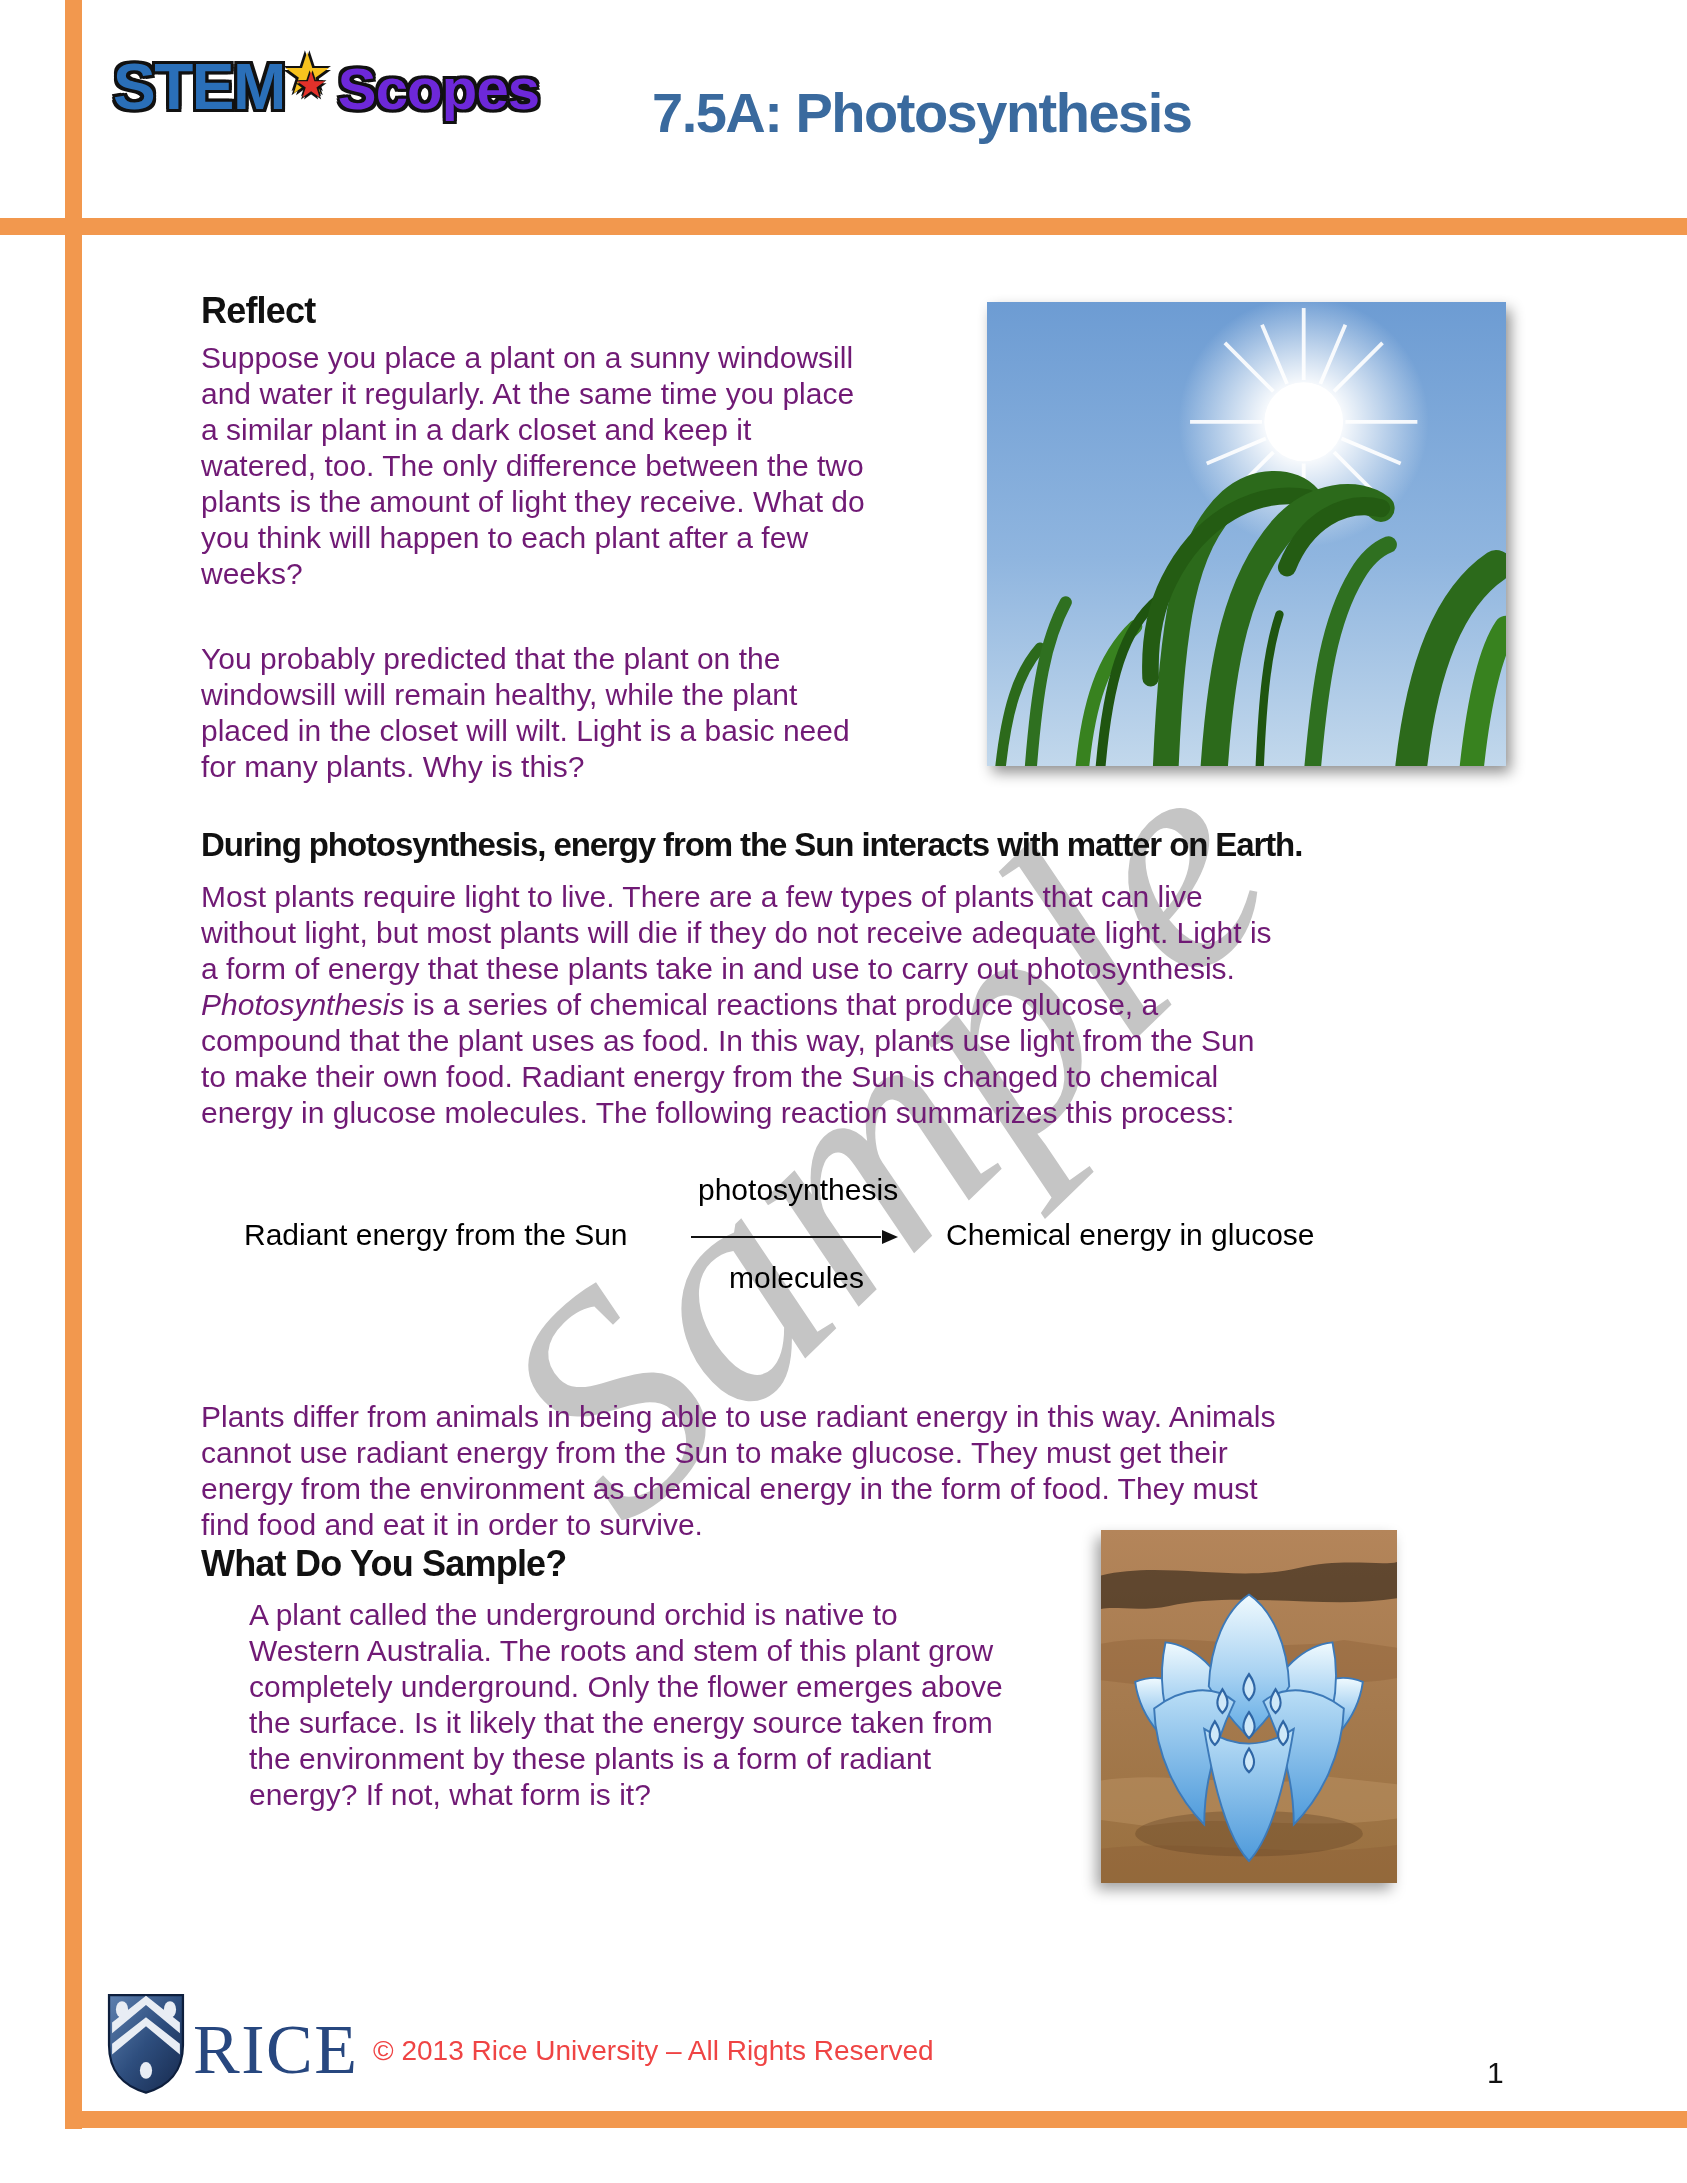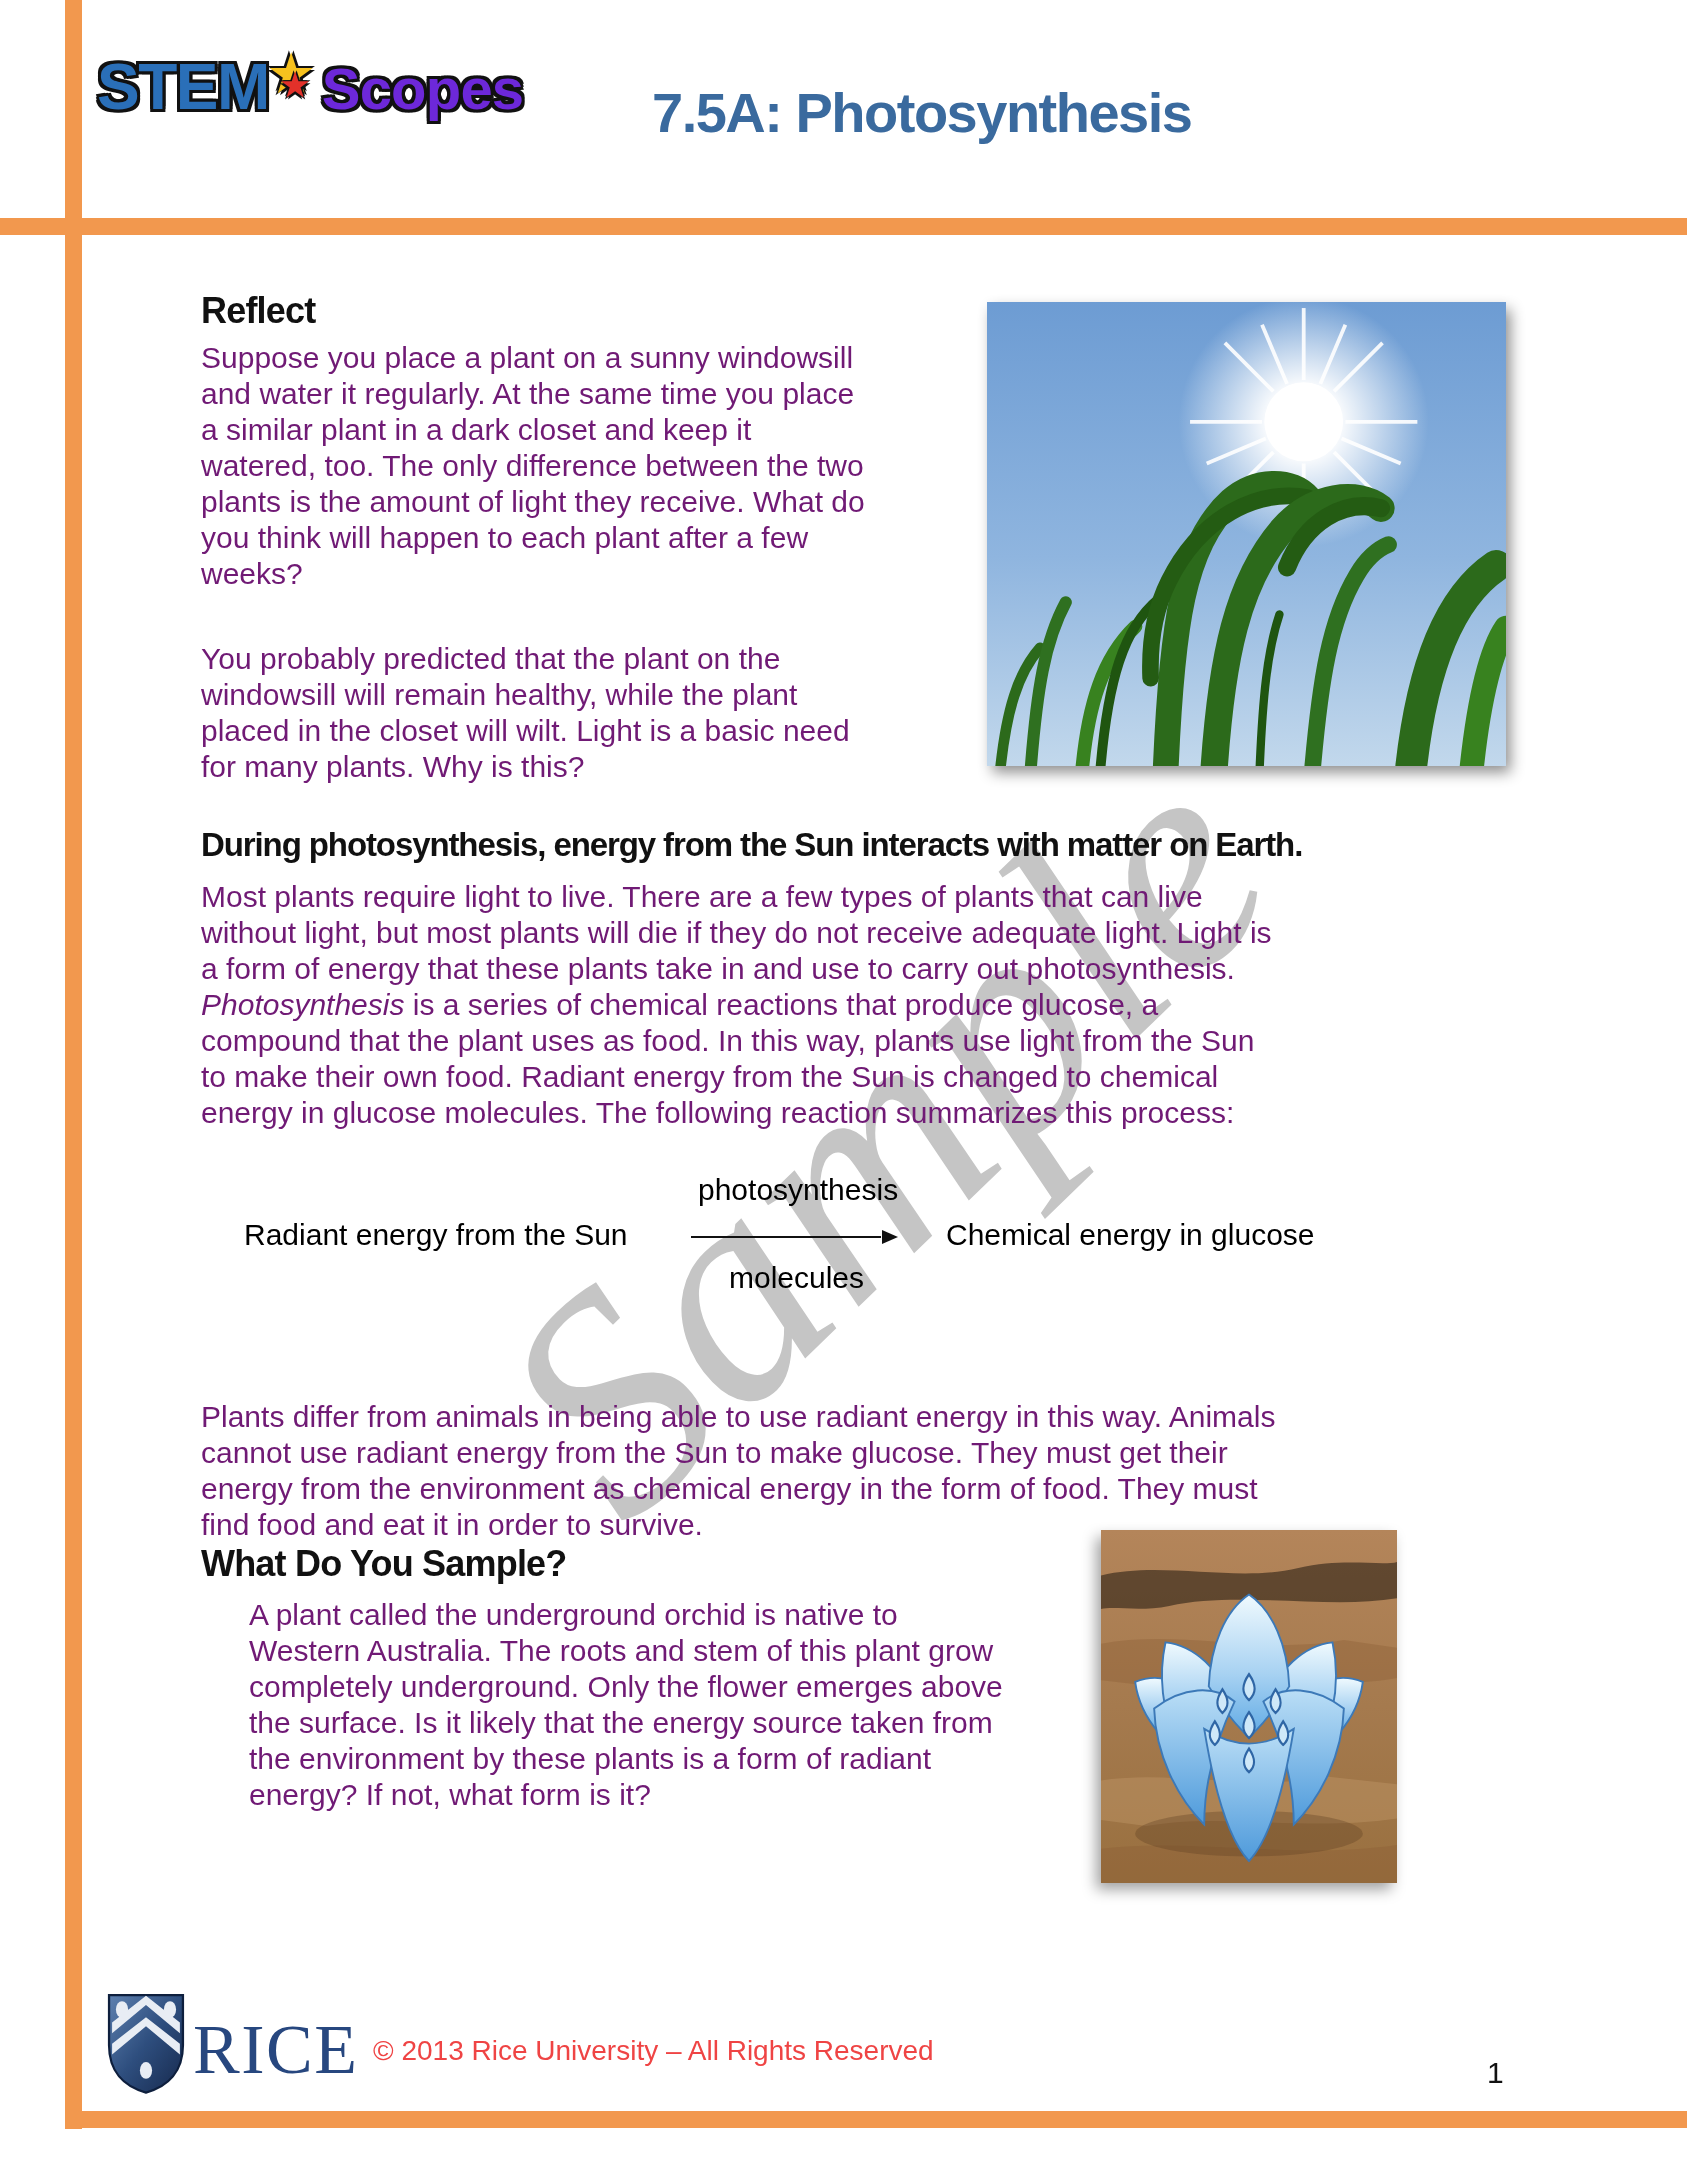--- a/index.html
+++ b/index.html
@@ -9,20 +9,21 @@
   }
   
   .stripe-left{position:absolute;left:65px;top:0;width:17.4px;height:2129px;background:var(--accent-orange,#F2984E);z-index:3;}
   .line-top{position:absolute;left:0;top:218px;width:1687px;height:16.7px;background:var(--accent-orange,#F2984E);z-index:3;}
   .bar-bottom{position:absolute;left:65px;top:2111px;width:1622px;height:17.4px;background:var(--accent-orange,#F2984E);z-index:3;}
   
   .logo{position:absolute;left:97px;top:49px;z-index:4;white-space:nowrap;font-weight:bold;}
   .logo-stem{
     font-size:64px;color:#2A6FB8;letter-spacing:-1.5px;
     text-shadow:-3px -3px 0 #111,3px -3px 0 #111,-3px 3px 0 #111,3px 3px 0 #111,0 -3px 0 #111,0 3px 0 #111,-3px 0 0 #111,3px 0 0 #111;
+    margin-left:16px;
   }
   .logo-star-wrap{position:relative;display:inline-block;width:53px;height:64px;vertical-align:-4.5px;}
   .logo-star-big{position:absolute;left:0;top:-4.5px;font-size:50px;color:#F7C21E;
     text-shadow:-2.3px -2.3px 0 #111,2.3px -2.3px 0 #111,-2.3px 2.3px 0 #111,2.3px 2.3px 0 #111;}
   .logo-star-small{position:absolute;left:12px;top:16.7px;font-size:32px;color:#E2312A;
     text-shadow:-1.5px -1.5px 0 #111,1.5px -1.5px 0 #111,-1.5px 1.5px 0 #111,1.5px 1.5px 0 #111;}
   .logo-scopes{
     font-size:58px;color:#6d28d9;letter-spacing:-0.8px;
     text-shadow:-3px -3px 0 #111,3px -3px 0 #111,-3px 3px 0 #111,3px 3px 0 #111,0 -3px 0 #111,0 3px 0 #111,-3px 0 0 #111,3px 0 0 #111;
   }

